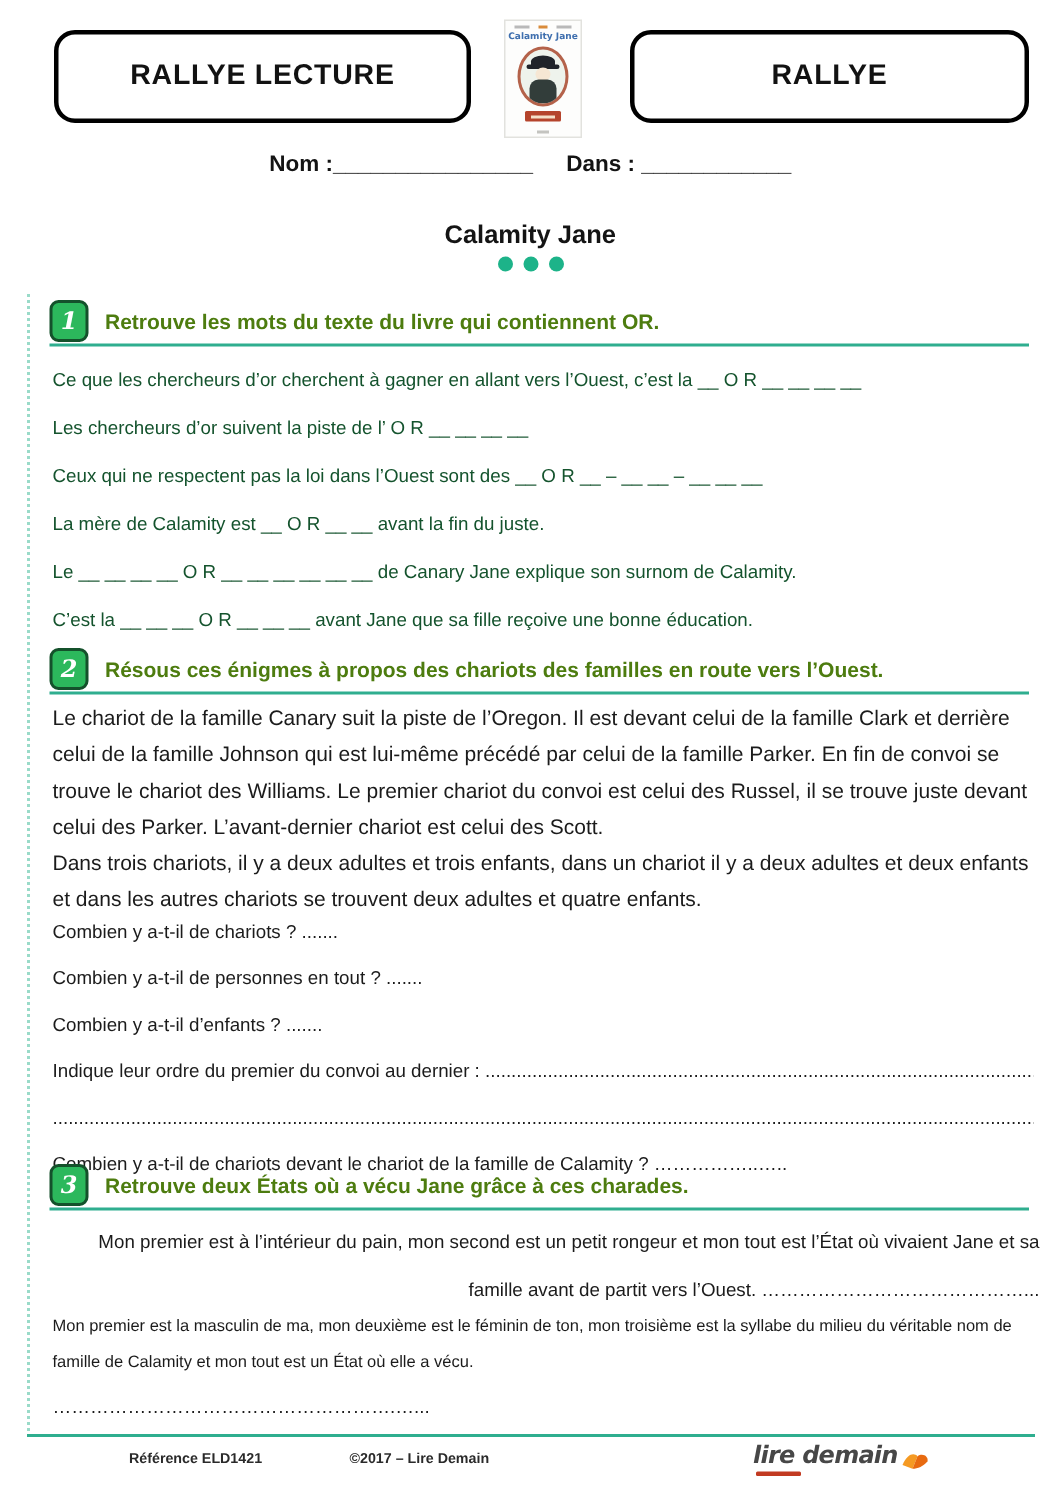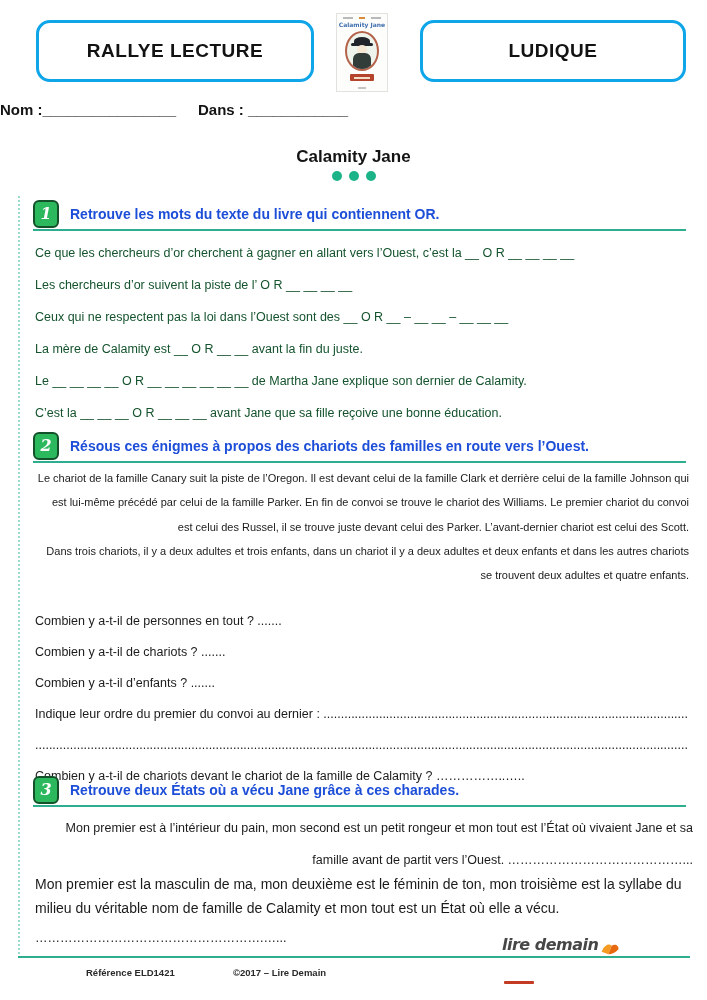--- a/index.html
+++ b/index.html
@@ -1,20 +1,20 @@
 <!DOCTYPE html>
 <html lang="fr"><head>
 <meta charset="utf-8">
 <style>
   html,body{margin:0;padding:0;background:#ffffff;}
   body{width:707px;height:1000px;position:relative;font-family:"Liberation Sans",sans-serif;color:#1b1b1b;}
   .page{position:absolute;inset:0;background:#fff;overflow:hidden;}
 
   
-  .hbox{position:absolute;border:3px solid #0ea5e9;border-radius:14px;display:flex;align-items:center;justify-content:center;
+  .hbox{position:absolute;border:3px solid #000000;border-radius:14px;display:flex;align-items:center;justify-content:center;
         font-weight:bold;font-size:19px;letter-spacing:.5px;color:#121212;background:#fff;}
   .hbox.left{left:36px;top:20px;width:272px;height:56px;}
   .hbox.right{left:420px;top:20px;width:260px;height:56px;}
 
   
   .cover{position:absolute;left:336px;top:13px;width:50px;height:77px;background:#fdfdfc;border:1px solid #e2e2de;
          display:flex;flex-direction:column;align-items:center;font-family:"DejaVu Sans",sans-serif;}
   .cover-authors{margin-top:3px;width:38px;height:3px;display:flex;justify-content:space-between;}
   .cover-authors i{display:block;width:10px;height:2px;background:#b9b9b9;}
   .cover-authors b{display:block;width:6px;height:2px;background:#d98b3a;}
@@ -22,56 +22,56 @@
   .cover-oval{margin-top:3px;width:30px;height:36px;border:2px solid #b4624a;border-radius:50%;background:#eef3ec;position:relative;overflow:hidden;}
   .cover-hat{position:absolute;left:7px;top:4px;width:16px;height:8px;background:#20242a;border-radius:50% 50% 0 0;}
   .cover-brim{position:absolute;left:4px;top:10px;width:22px;height:3px;background:#20242a;border-radius:2px;}
   .cover-face{position:absolute;left:10px;top:12px;width:10px;height:9px;background:#f6e7d4;border-radius:50%;}
   .cover-body{position:absolute;left:6px;top:20px;width:18px;height:16px;background:#323d3a;border-radius:6px 6px 0 0;}
   .cover-band{margin-top:3px;width:24px;height:7px;background:#b5442c;border-radius:1px;display:flex;align-items:center;justify-content:center;}
   .cover-band i{display:block;width:16px;height:2px;background:#f4dfc8;}
   .cover-pub{margin-top:6px;width:8px;height:2px;background:#c4c4c0;}
 
   
-  .identity{position:absolute;left:0;top:101px;width:707px;display:flex;justify-content:flex-start;gap:22px;
+  .identity{position:absolute;left:0;top:101px;width:707px;display:flex;justify-content:center;gap:22px;
             font-size:15px;font-weight:bold;color:#141414;white-space:nowrap;}
 
   
   .doc-title{position:absolute;left:0;top:147px;width:707px;text-align:center;font-size:17px;font-weight:bold;color:#141414;}
   .title-dots{position:absolute;left:0;top:171px;width:707px;display:flex;justify-content:center;gap:7px;}
   .title-dots span{width:10px;height:10px;border-radius:50%;background:#1db389;}
 
   
   .left-rule{position:absolute;left:18px;top:196px;height:762px;border-left:2px dotted #9adbc9;}
 
   
   .section-head{position:absolute;left:33px;width:653px;height:30px;display:flex;align-items:center;gap:11px;
                 border-bottom:2px solid #2fae8f;}
   .badge{width:26px;height:28px;background:#2cb85c;border:2px solid #14512b;border-radius:6px;box-sizing:border-box;
          display:flex;align-items:center;justify-content:center;flex:0 0 auto;}
   .badge span{color:#fff;font-family:"DejaVu Serif",serif;font-style:italic;font-weight:bold;font-size:16px;line-height:1;}
-  .section-title{font-size:14px;font-weight:bold;color:#1d4ed8;white-space:nowrap;}
+  .section-title{font-size:14px;font-weight:bold;color:#4d7c0f;white-space:nowrap;}
 
   
   .s1-lines{position:absolute;left:35px;top:237px;width:660px;font-size:12.5px;color:#14532d;}
   .s1-lines .line{line-height:32px;white-space:nowrap;}
 
-  .s2-para{position:absolute;left:35px;top:466px;width:654px;font-size:11px;line-height:24.3px;color:#1b1b1b;text-align:right;}
+  .s2-para{position:absolute;left:35px;top:466px;width:654px;font-size:14px;line-height:24.3px;color:#1b1b1b;text-align:left;}
   .s2-questions{position:absolute;left:35px;top:611px;width:654px;font-size:12.5px;color:#1b1b1b;}
   .s2-questions .q{line-height:20px;margin-bottom:11px;white-space:nowrap;overflow:hidden;}
 
   .s3-charade1{position:absolute;left:35px;top:812px;width:658px;font-size:12.5px;line-height:32px;color:#1b1b1b;text-align:right;}
-  .s3-charade2{position:absolute;left:35px;top:872px;width:658px;font-size:14px;line-height:24px;color:#1b1b1b;}
+  .s3-charade2{position:absolute;left:35px;top:872px;width:658px;font-size:11px;line-height:24px;color:#1b1b1b;}
   .s3-dots{position:absolute;left:35px;top:928px;width:658px;font-size:12.5px;line-height:20px;white-space:nowrap;overflow:hidden;color:#1b1b1b;}
 
   
   .footer-rule{position:absolute;left:18px;top:956px;width:672px;height:2px;background:#2fae8f;}
   .footer-ref{position:absolute;left:86px;top:967px;font-size:9.5px;font-weight:bold;color:#2a2a2a;text-align:right;}
   .footer-copy{position:absolute;left:233px;top:967px;font-size:9.5px;font-weight:bold;color:#2a2a2a;}
-  .footer-logo{position:absolute;left:502px;top:935px;display:flex;align-items:flex-start;}
+  .footer-logo{position:absolute;left:502px;top:960px;display:flex;align-items:flex-start;}
   .footer-logo .logo-text{font-family:"DejaVu Sans",sans-serif;font-style:italic;font-size:16px;font-weight:bold;color:#474747;letter-spacing:-.5px;}
   .footer-logo svg{margin-left:2px;margin-top:4px;}
   .logo-tagline-mark{position:absolute;left:504px;top:981px;width:30px;height:3px;background:#c23b22;border-radius:1px;}
 </style>
 </head>
 <body>
 
 <div class="page">
 
   <div class="hbox left">
@@ -91,21 +91,21 @@
       <span class="cover-face"></span>
       <span class="cover-body"></span>
     </div>
     <div class="cover-band">
         <i></i>
       </div>
     <div class="cover-pub"></div>
   </div>
 
   <div class="hbox right">
-    <span>LUDIQUE</span>
+    <span>RALLYE</span>
   </div>
 
   <div class="identity">
     <span>Nom :________________</span>
     <span>Dans : ____________</span>
   </div>
 
   <div class="doc-title">Calamity Jane</div>
   <div class="title-dots">
     <span></span>
@@ -120,39 +120,39 @@
       <span>1</span>
     </div>
     <div class="section-title">Retrouve les mots du texte du livre qui contiennent OR.</div>
   </div>
 
   <div class="s1-lines">
     <div class="line">Ce que les chercheurs d’or cherchent à gagner en allant vers l’Ouest, c’est la __ O R __ __ __ __</div>
     <div class="line">Les chercheurs d’or suivent la piste de l’ O R __ __ __ __</div>
     <div class="line">Ceux qui ne respectent pas la loi dans l’Ouest sont des __ O R __ – __ __ – __ __ __</div>
     <div class="line">La mère de Calamity est __ O R __ __ avant la fin du juste.</div>
-    <div class="line">Le __ __ __ __ O R __ __ __ __ __ __ de Martha Jane explique son dernier de Calamity.</div>
+    <div class="line">Le __ __ __ __ O R __ __ __ __ __ __ de Canary Jane explique son surnom de Calamity.</div>
     <div class="line">C’est la __ __ __ O R __ __ __ avant Jane que sa fille reçoive une bonne éducation.</div>
   </div>
 
   <div class="section-head" style="top:431px;">
     <div class="badge">
       <span>2</span>
     </div>
     <div class="section-title">Résous ces énigmes à propos des chariots des familles en route vers l’Ouest.</div>
   </div>
 
   <div class="s2-para">
     <span>Le chariot de la famille Canary suit la piste de l’Oregon. Il est devant celui de la famille Clark et derrière celui de la famille Johnson qui est lui-même précédé par celui de la famille Parker. En fin de convoi se trouve le chariot des Williams. Le premier chariot du convoi est celui des Russel, il se trouve juste devant celui des Parker. L’avant-dernier chariot est celui des Scott.</span><br>
     <span>Dans trois chariots, il y a deux adultes et trois enfants, dans un chariot il y a deux adultes et deux enfants et dans les autres chariots se trouvent deux adultes et quatre enfants.</span>
   </div>
 
   <div class="s2-questions">
+    <div class="q">Combien y a-t-il de chariots ? .......</div>
     <div class="q">Combien y a-t-il de personnes en tout ? .......</div>
-    <div class="q">Combien y a-t-il de chariots ? .......</div>
     <div class="q">Combien y a-t-il d’enfants ? .......</div>
     <div class="q">Indique leur ordre du premier du convoi au dernier : ...............................................................................................................................</div>
     <div class="q">........................................................................................................................................................................................................................</div>
     <div class="q">Combien y a-t-il de chariots devant le chariot de la famille de Calamity ? ……………..…..</div>
   </div>
 
   <div class="section-head" style="top:775px;">
     <div class="badge">
       <span>3</span>
     </div>

